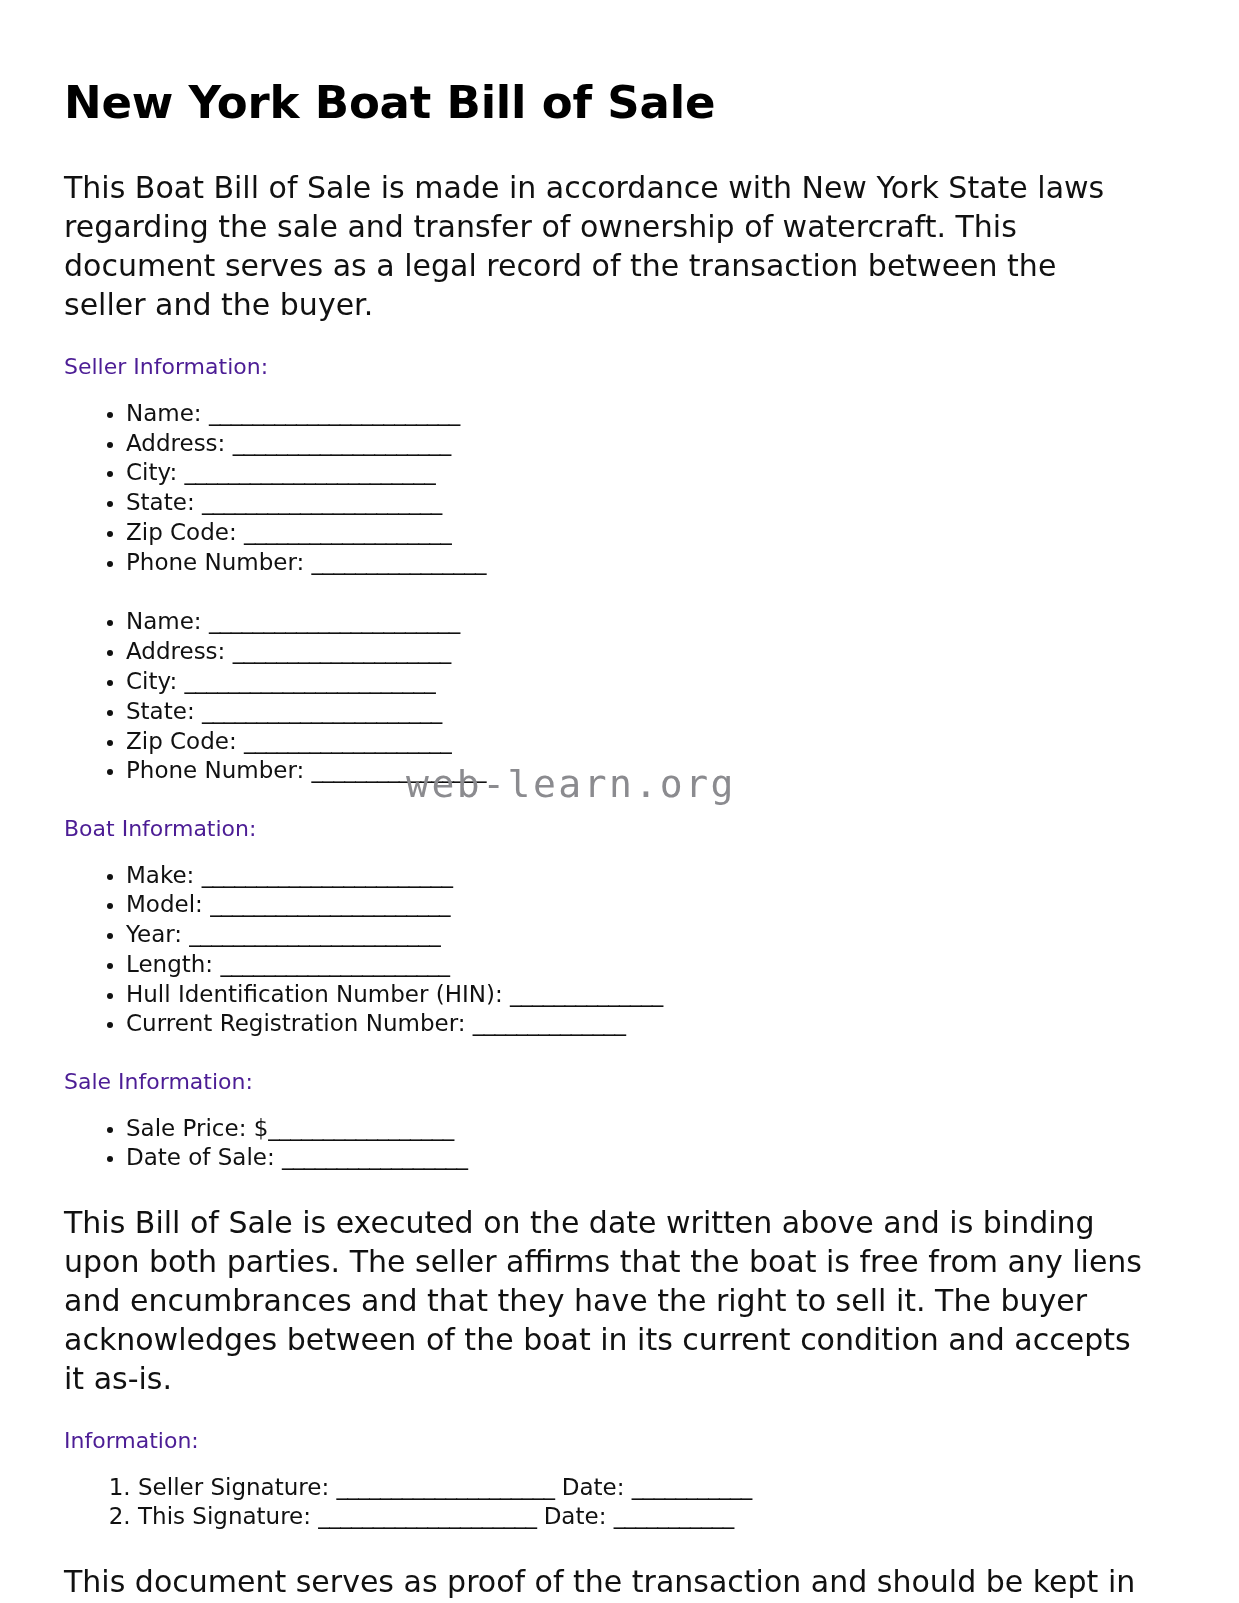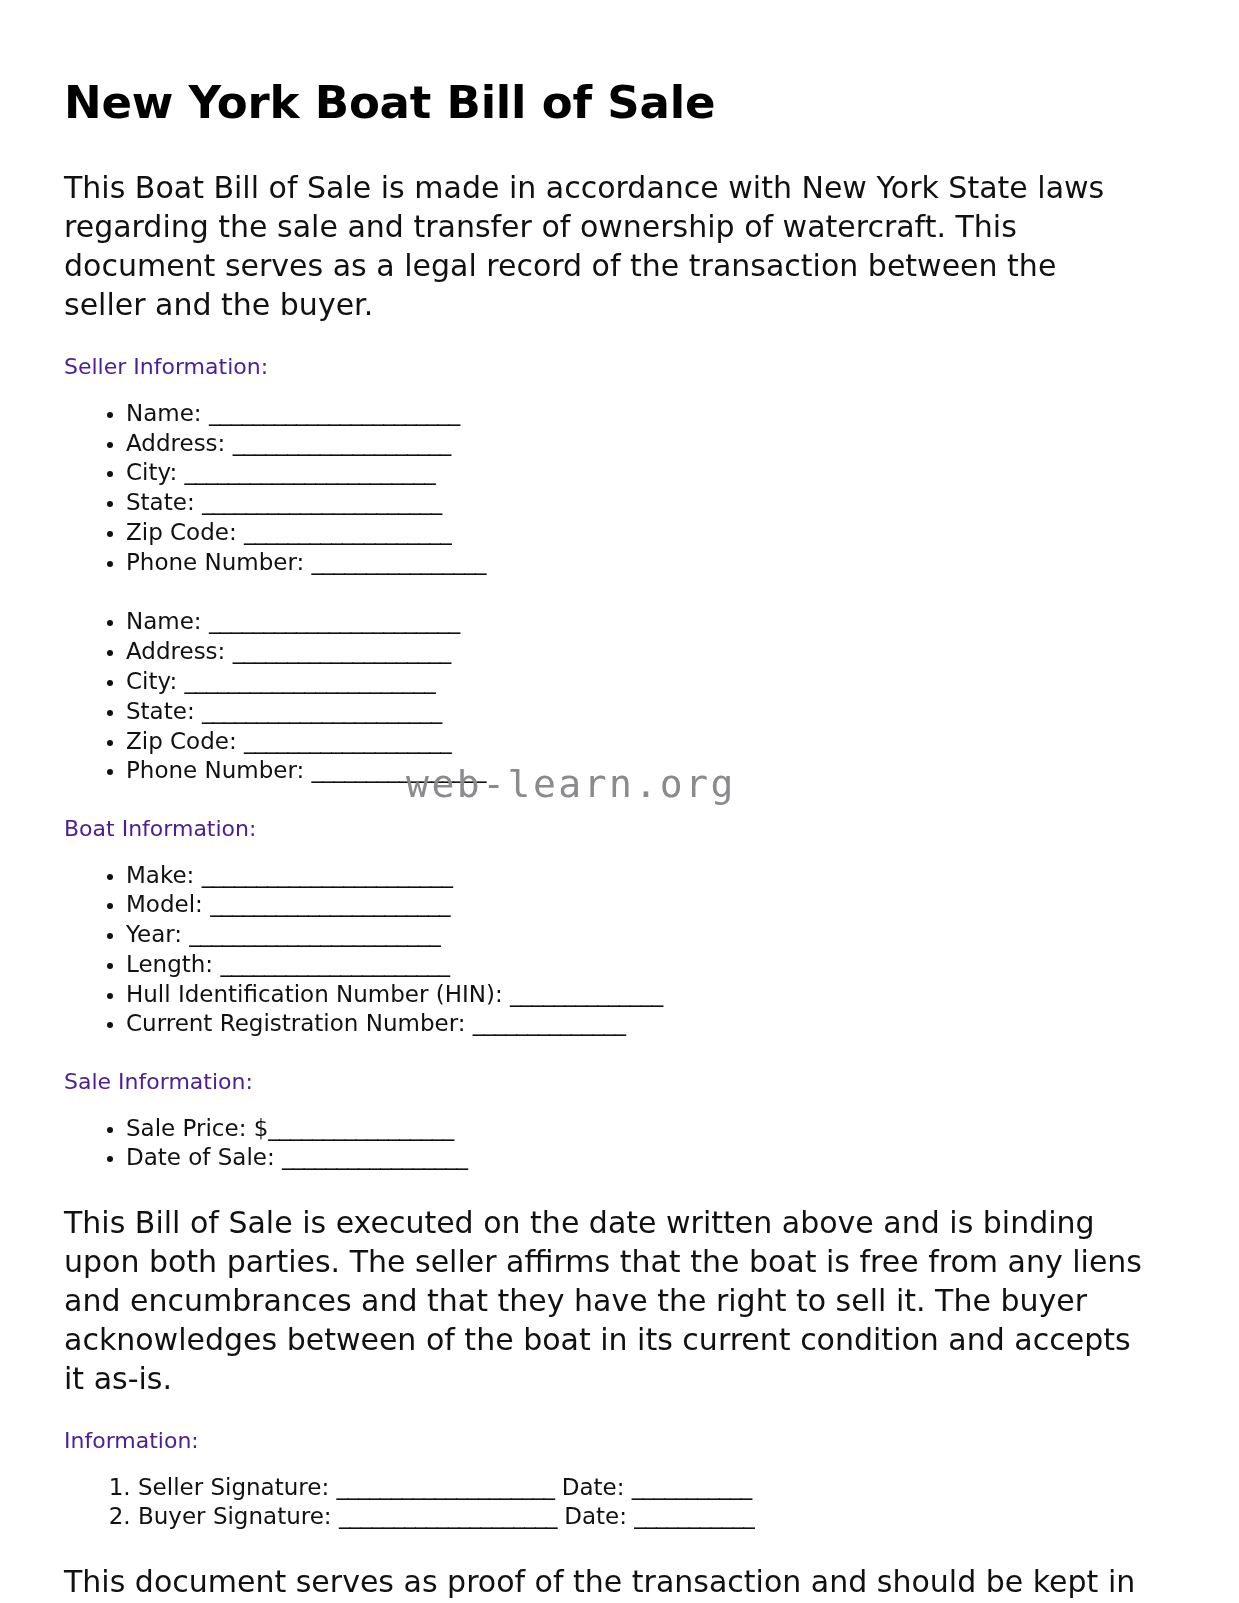--- a/index.html
+++ b/index.html
@@ -143,21 +143,21 @@
     <li><span>Date of Sale: </span><span class="blank">_________________</span></li>
   </ul>
 
   <div class="gap-after-list"></div>
   <p class="para">This Bill of Sale is executed on the date written above and is binding upon both parties. The seller affirms that the boat is free from any liens and encumbrances and that they have the right to sell it. The buyer acknowledges between of the boat in its current condition and accepts it as-is.</p>
 
   <div class="gap-para"></div>
   <h2 class="section-heading">Information:</h2>
   <ol class="sig-list">
     <li><span>Seller Signature: </span><span class="blank">____________________</span><span> Date: </span><span class="blank">___________</span></li>
-    <li><span>Buyer Signature: </span><span class="blank">____________________</span><span> Date: </span><span class="blank">___________</span></li>
+    <li><span>This Signature: </span><span class="blank">____________________</span><span> Date: </span><span class="blank">___________</span></li>
   </ol>
 
   <div class="gap-para"></div>
   <p class="para">This document serves as proof of the transaction and should be kept in a safe place for future reference.</p>
 
   <div class="watermark">web-learn.org</div>
 
 </div>
 
 </body></html>

